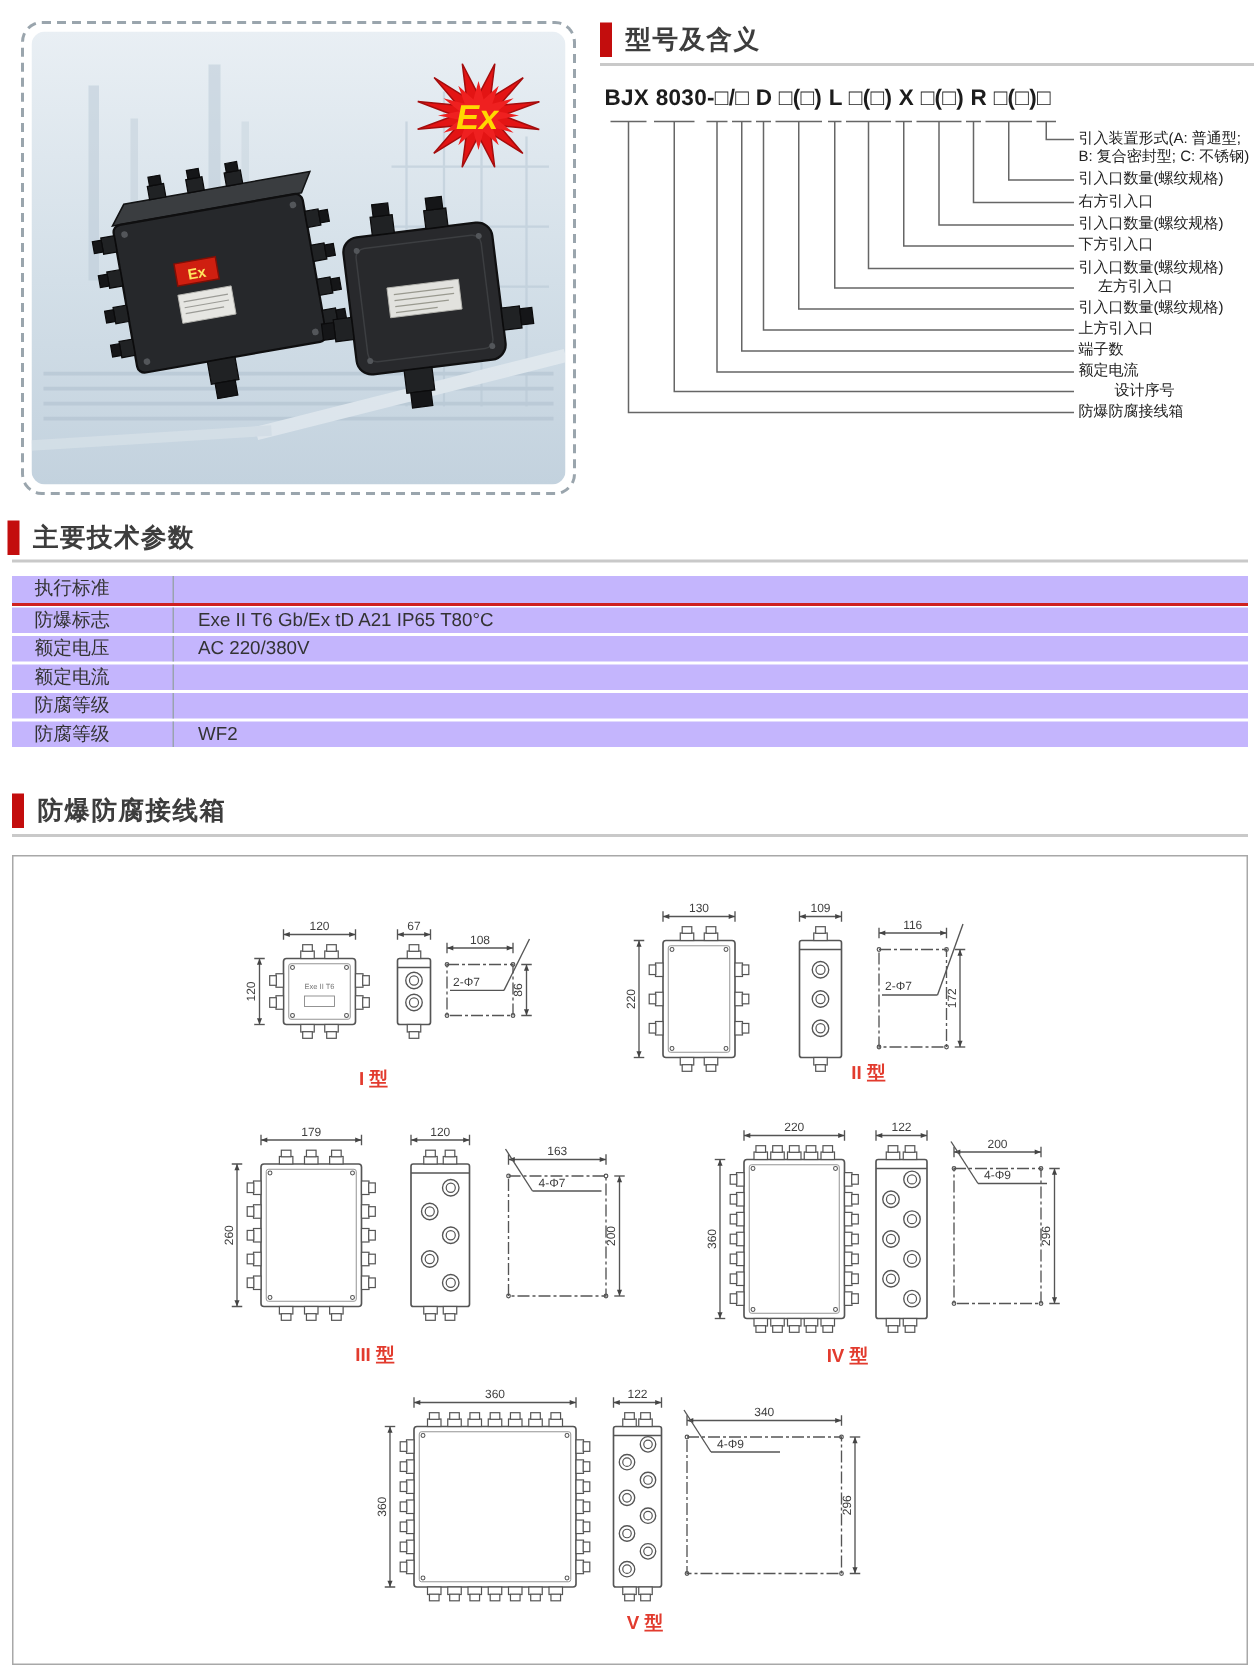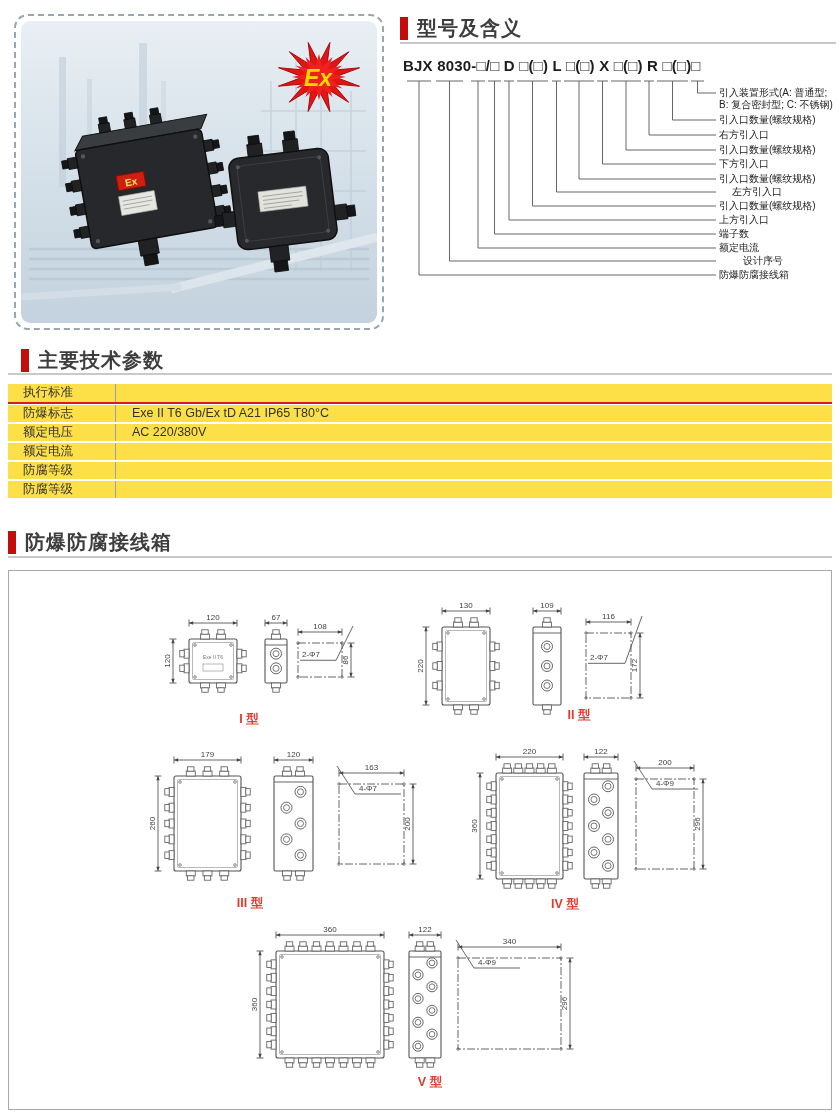--- a/index.html
+++ b/index.html
@@ -4,33 +4,33 @@
 <style>
   html,body{margin:0;padding:0;background:#fff;}
   .page{position:relative;width:840px;height:1118px;background:#fff;overflow:hidden;
         font-family:"Liberation Sans",sans-serif;}
   
   .photo-wrap{position:absolute;left:14px;top:14px;width:370px;height:316px;
       border:2px dashed #9aa5ad;border-radius:14px;box-sizing:border-box;padding:5px;}
   .photo-wrap svg{display:block;border-radius:9px;}
   
   .sec-header{position:absolute;display:flex;align-items:center;font-weight:bold;
-      font-size:20px;color:#3d3d3d;letter-spacing:1px;}
+      font-size:17px;color:#3d3d3d;letter-spacing:1px;}
   .redbar{width:8px;height:23px;background:#c30d0d;margin-right:9px;flex:0 0 auto;}
   .sec-underline{position:absolute;height:2px;background:#c9c9c9;}
   
   .model-line{position:absolute;left:403px;top:57px;font-size:15px;font-weight:bold;
       color:#1c1c1c;white-space:nowrap;letter-spacing:0.2px;}
   .mdiagram{position:absolute;left:400px;top:80px;width:436px;height:212px;}
   .mdiagram svg{position:absolute;left:0;top:0;}
   .mlabel{position:absolute;left:319px;width:117px;font-size:10px;line-height:12px;
       color:#222;}
   
   .ptable{position:absolute;left:8px;top:384px;width:824px;}
-  .prow{display:flex;height:17.5px;margin-bottom:1.5px;background:#fde047;}
+  .prow{display:flex;height:17.5px;margin-bottom:1.5px;background:#c4b5fd;}
   .prow.first{border-bottom:2px solid #cf2020;margin-bottom:1px;}
   .plabel{width:92px;padding-left:15px;line-height:17.5px;font-size:12.5px;color:#333;
       border-right:1px solid #99a3ae;flex:0 0 auto;box-sizing:content-box;}
   .pvalue{flex:1;padding-left:16px;line-height:17.5px;font-size:12.5px;color:#333;
       white-space:nowrap;overflow:hidden;}
   
   .drawbox{position:absolute;left:8px;top:570px;width:824px;height:540px;
       border:1px solid #a8a8a8;box-sizing:border-box;background:#fff;}
 </style>
 </head>
@@ -188,21 +188,21 @@
     <div class="mlabel" style="top:93px;">引入口数量(螺纹规格)</div>
     <div class="mlabel" style="top:106px;margin-left:13px;">左方引入口</div>
     <div class="mlabel" style="top:120px;">引入口数量(螺纹规格)</div>
     <div class="mlabel" style="top:134px;">上方引入口</div>
     <div class="mlabel" style="top:148px;">端子数</div>
     <div class="mlabel" style="top:162px;">额定电流</div>
     <div class="mlabel" style="top:175px;margin-left:24px;">设计序号</div>
     <div class="mlabel" style="top:189px;">防爆防腐接线箱</div>
   </div>
 
-  <div class="sec-header" style="left:21px;top:347px;">
+  <div class="sec-header" style="left:5px;top:347px;">
     <span class="redbar"></span>
     <span>主要技术参数</span>
   </div>
   <div class="sec-underline" style="left:8px;top:373px;width:824px;"></div>
 
   <div class="ptable">
     <div class="prow first">
       <div class="plabel">执行标准</div>
     </div>
     <div class="prow">
@@ -214,20 +214,21 @@
       <div class="pvalue">AC 220/380V</div>
     </div>
     <div class="prow">
       <div class="plabel">额定电流</div>
     </div>
     <div class="prow">
       <div class="plabel">防腐等级</div>
     </div>
     <div class="prow">
       <div class="plabel">防腐等级</div>
+      <div class="pvalue">WF2</div>
     </div>
   </div>
 
   <div class="sec-header" style="left:8px;top:529px;">
     <span class="redbar"></span>
     <span>防爆防腐接线箱</span>
   </div>
   <div class="sec-underline" style="left:8px;top:556px;width:824px;"></div>
 
   <div class="drawbox">

